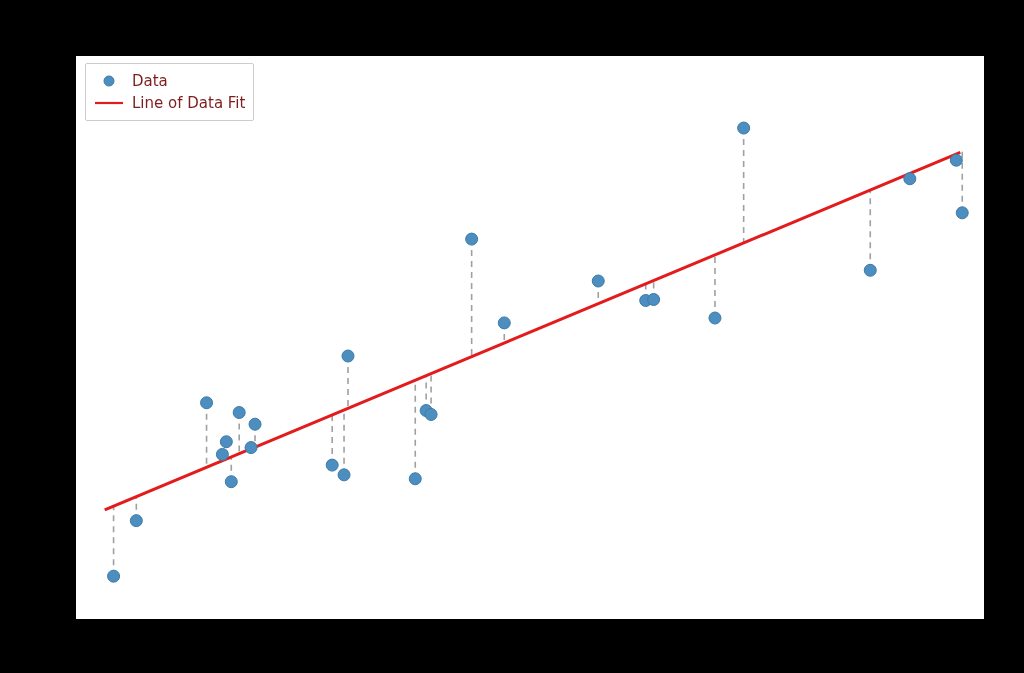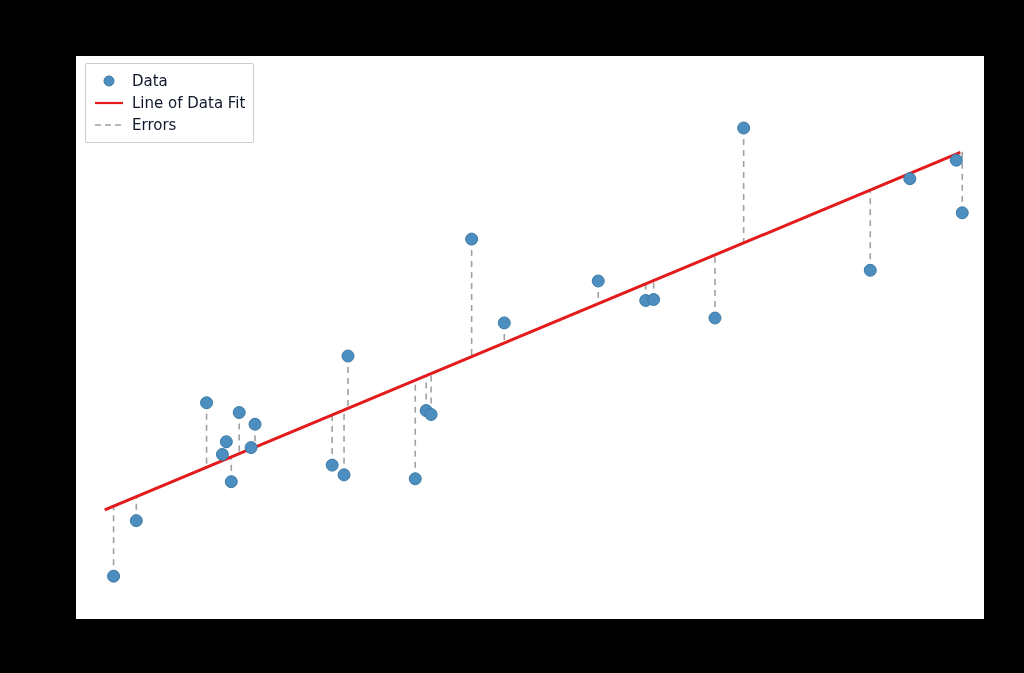--- a/index.html
+++ b/index.html
@@ -17,21 +17,21 @@
     border: 1px solid #000;
     box-sizing: border-box;
   }
   .legend {
     position: absolute;
     background: #fff;
     border: 1px solid #ccc;
     border-radius: 2px;
     padding: 6px 8px 6px 8px;
     font-size: 15px;
-    color: #0f172a;
+    color: #7f1d1d;
   }
   .legend-row {
     display: flex;
     align-items: center;
     height: 22px;
     gap: 8px;
   }
   .legend-swatch {
     width: 30px;
     height: 14px;
@@ -120,21 +120,13 @@
     <span>Data</span>
   </div>
   <div class="legend-row">
     <span class="legend-swatch">
       <svg viewBox="0 0 30 14">
           <line x1="1" y1="7" x2="29" y2="7" stroke="#E31B1C" stroke-width="2.2"></line>
         </svg>
     </span>
     <span>Line of Data Fit</span>
   </div>
-  <div class="legend-row">
-    <span class="legend-swatch">
-      <svg viewBox="0 0 30 14">
-          <line x1="1" y1="7" x2="29" y2="7" stroke="#A0A0A0" stroke-width="1.6" stroke-dasharray="6 4"></line>
-        </svg>
-    </span>
-    <span>Errors</span>
-  </div>
 </div>
 
 </body></html>

